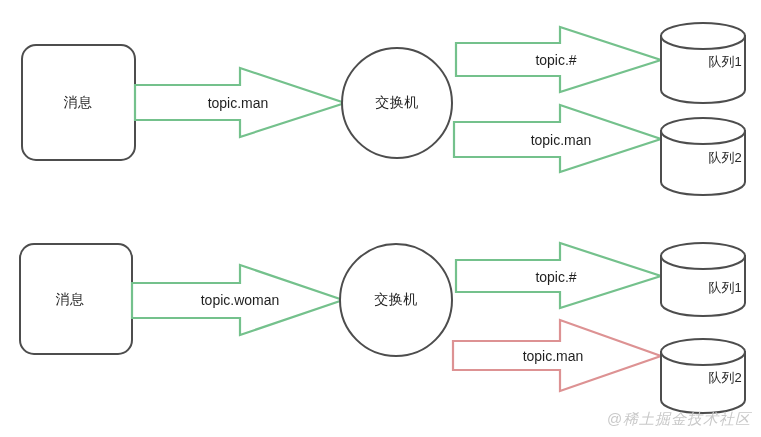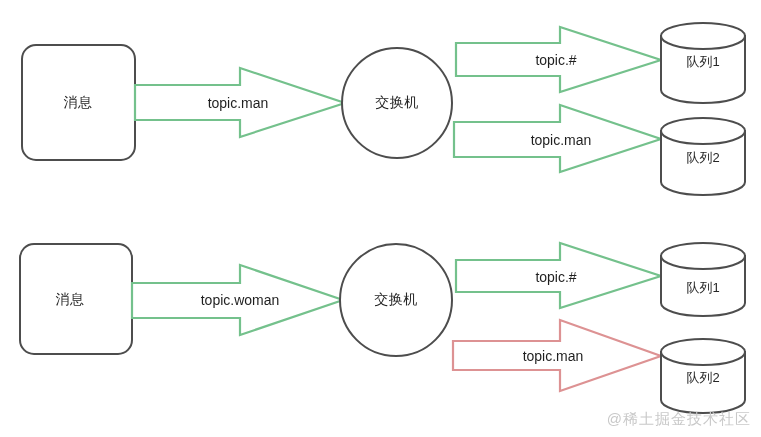--- a/index.html
+++ b/index.html
@@ -66,29 +66,31 @@
     white-space: nowrap;
     transform: translate(-50%, -50%);
   }
   .cyl-label {
     position: absolute;
     font-size: 13px;
     color: #262626;
     text-align: center;
     white-space: nowrap;
     transform: translate(-50%, -50%);
+    margin-left: 22px;
   }
   #watermark {
     position: absolute;
     right: 10px;
     bottom: 8px;
     font-size: 15px;
     color: #c9c9c9;
     white-space: nowrap;
     letter-spacing: 1px;
+    font-style: italic;
   }
 </style>
 </head>
 <body>
 
 <div id="canvas">
 
   <svg id="diagram-svg" width="761" height="437" viewBox="0 0 761 437">
 
     <rect class="shape-stroke" x="22" y="45" width="113" height="115" rx="14" ry="14"></rect>

